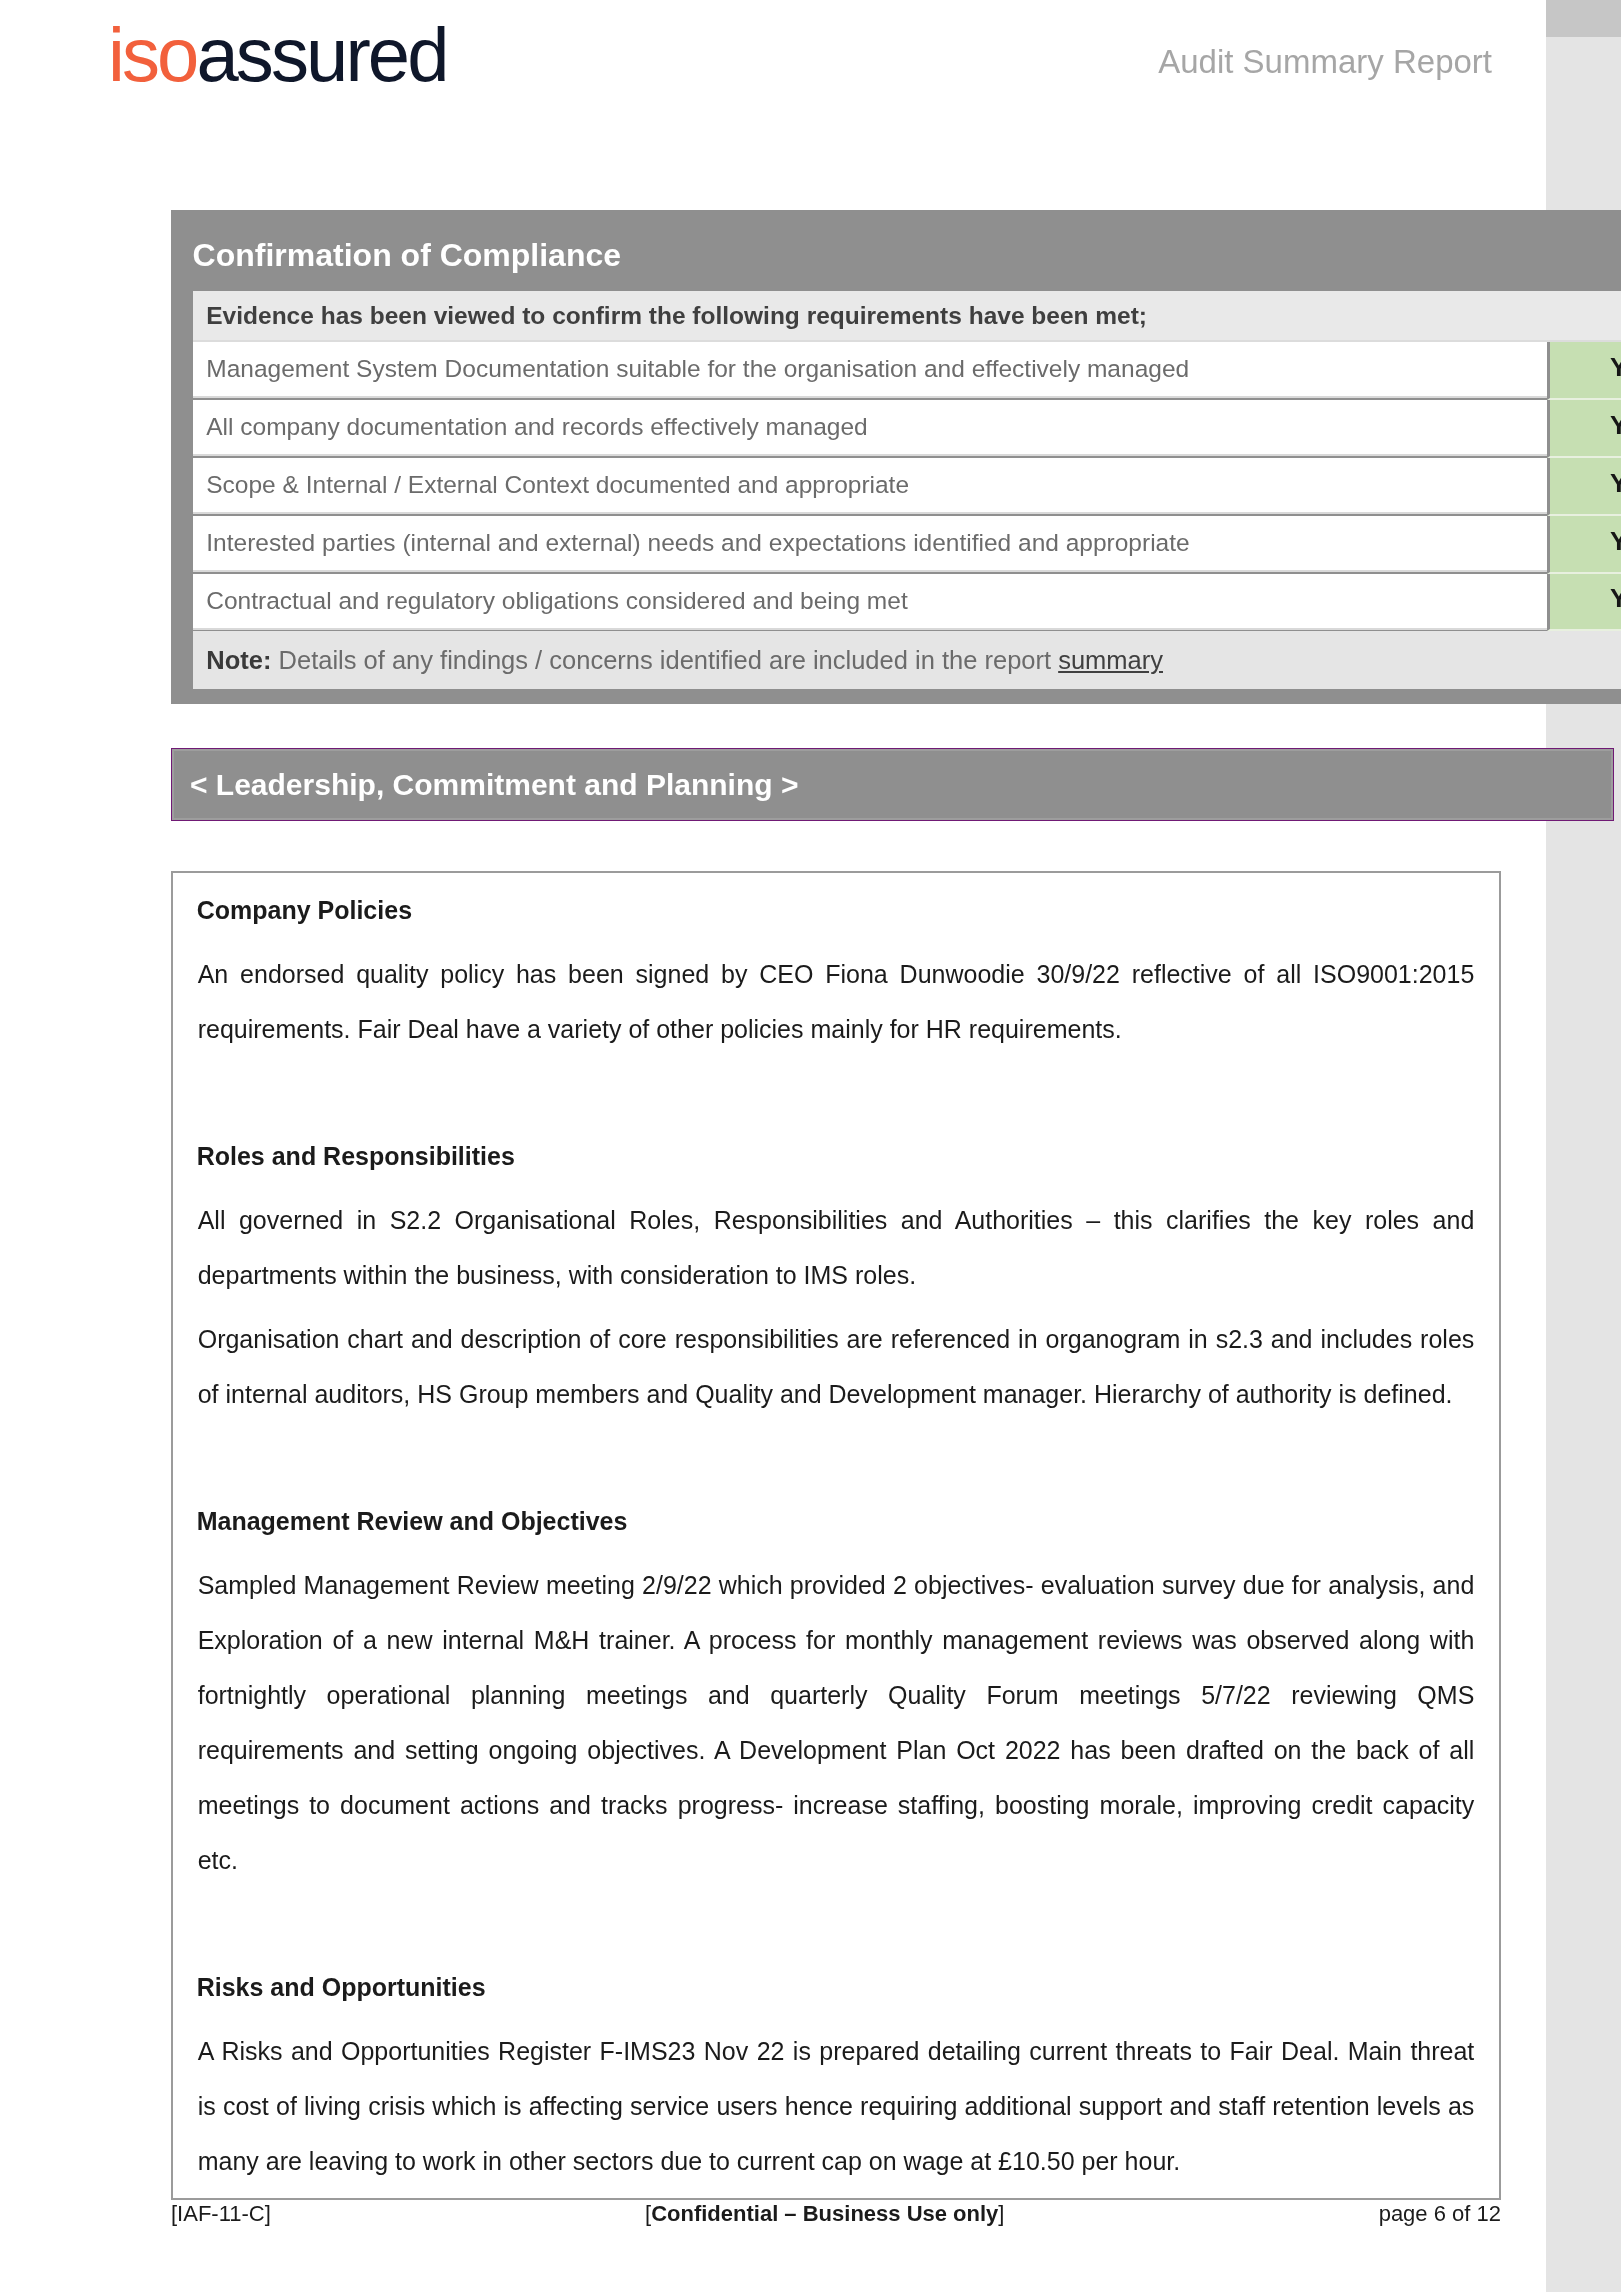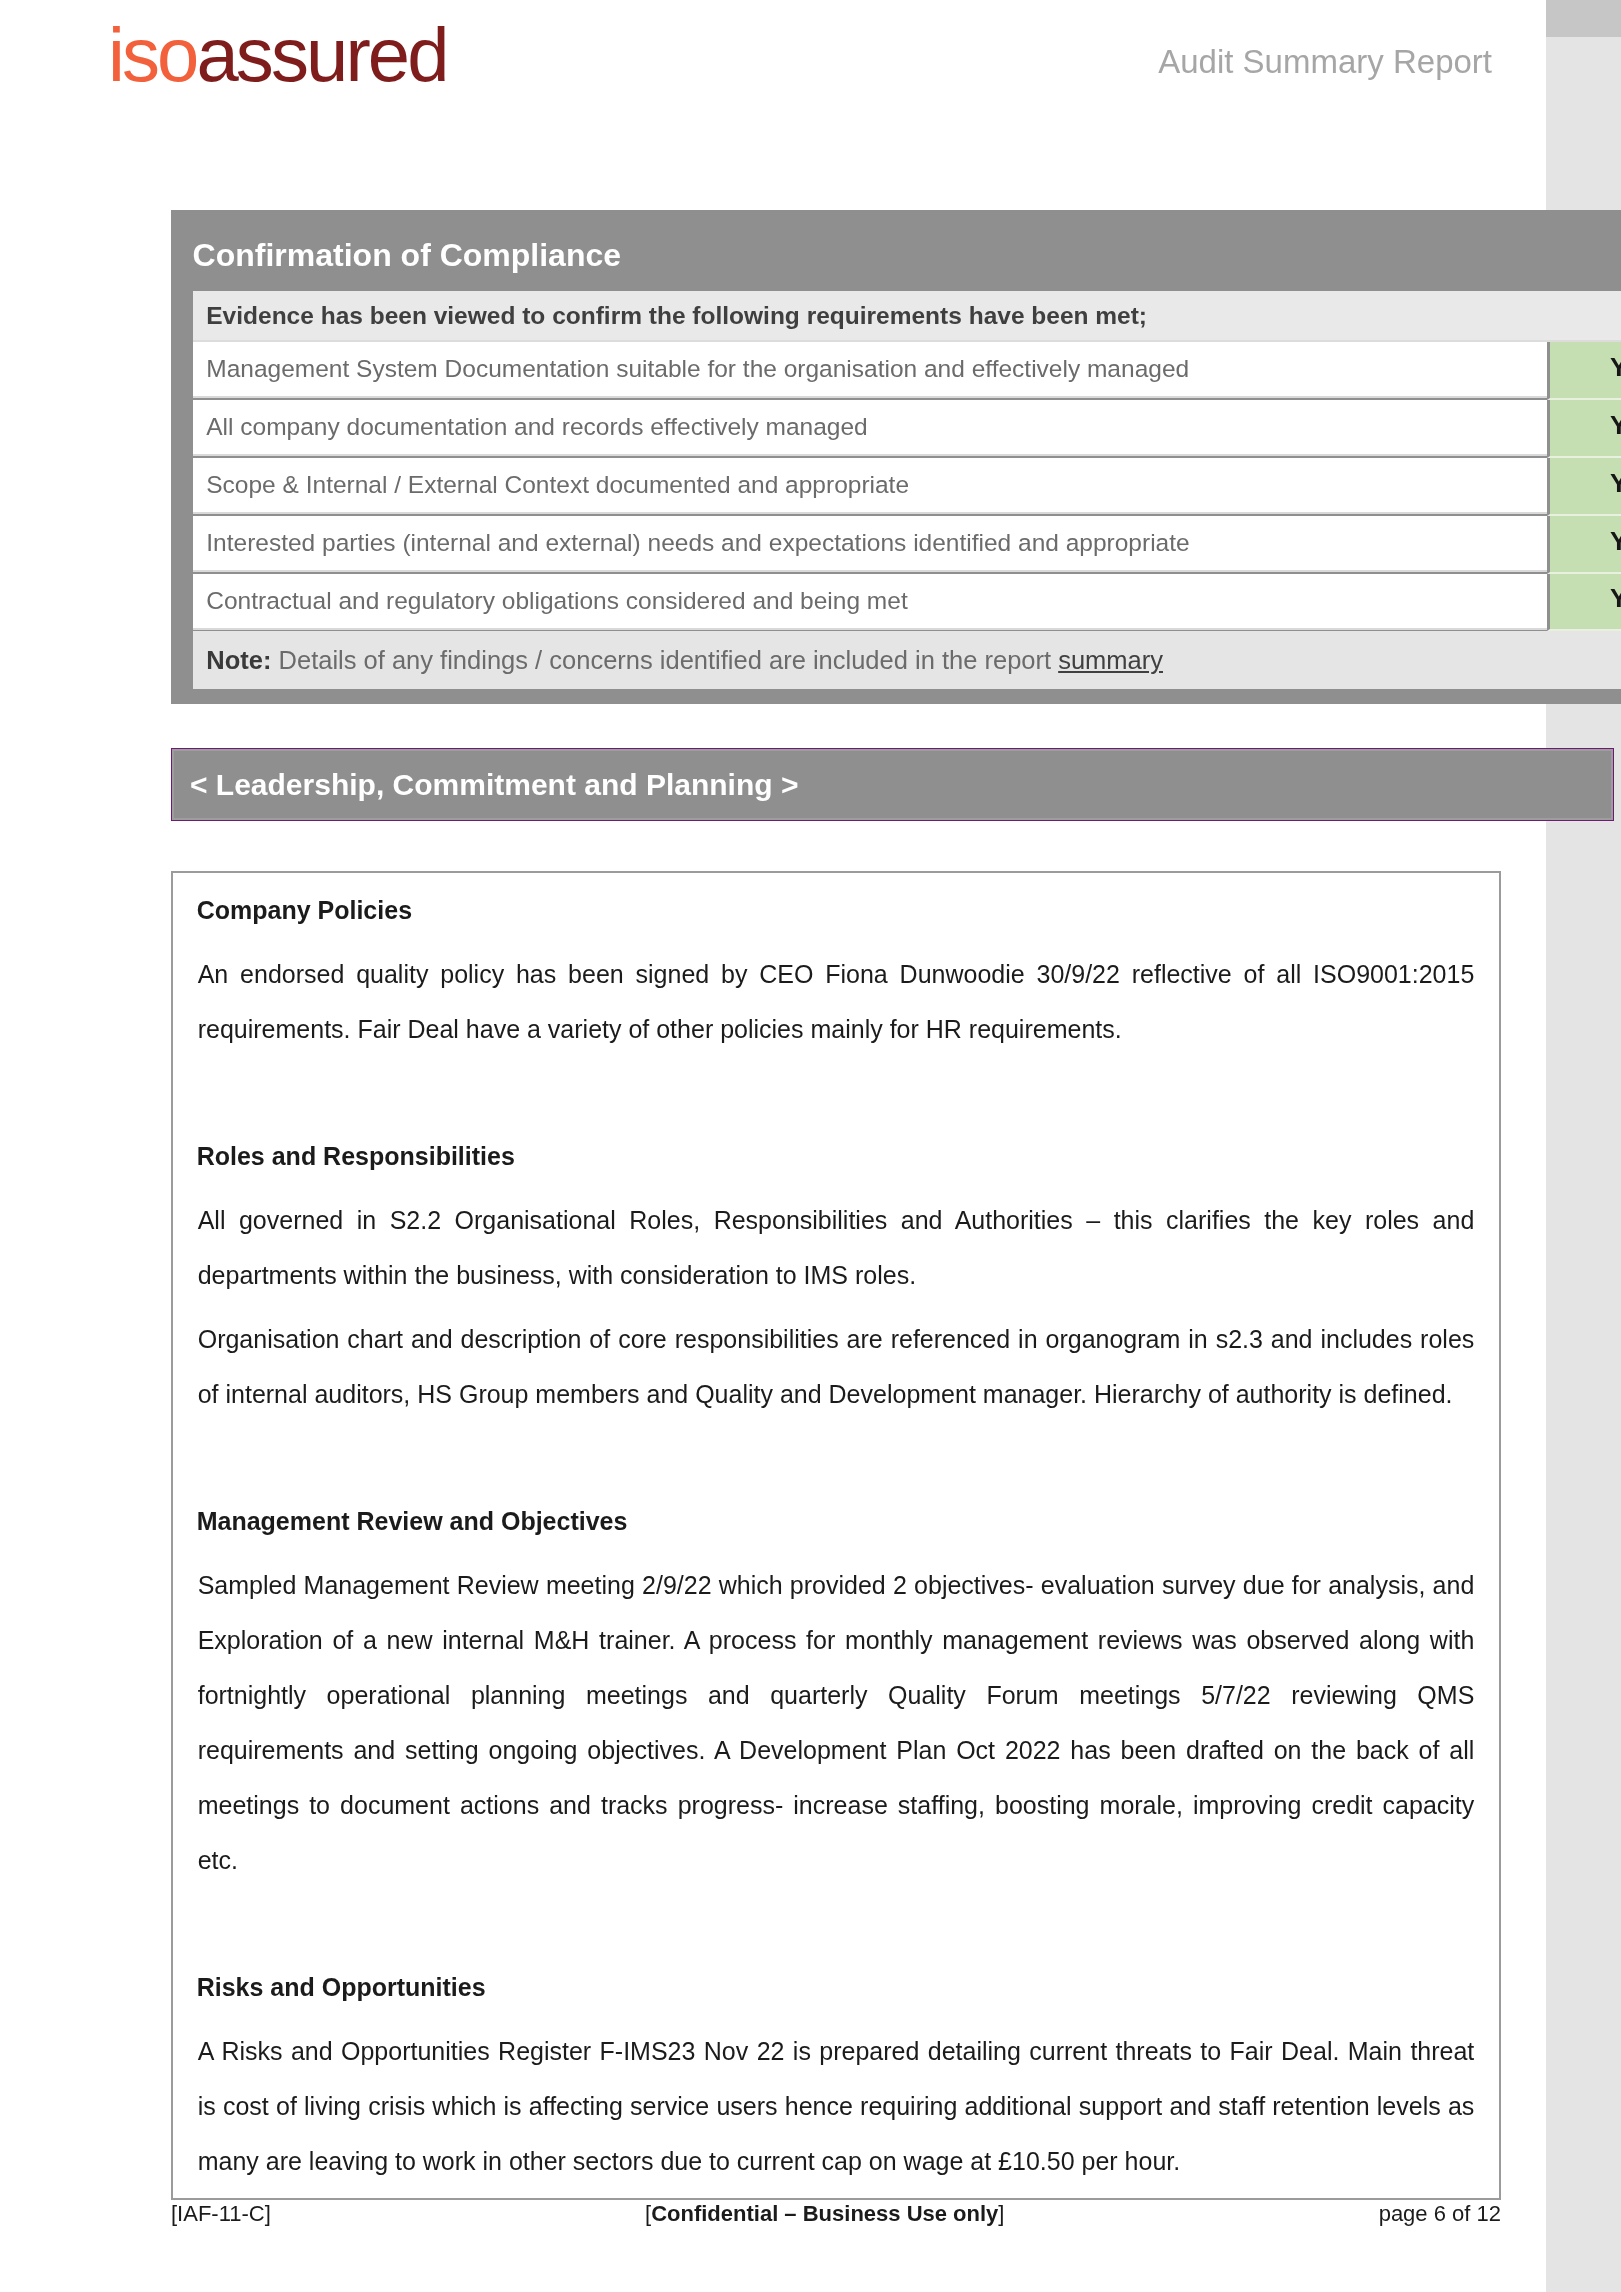--- a/index.html
+++ b/index.html
@@ -7,21 +7,21 @@
     width:1621px;height:2293px;position:relative;overflow:hidden;
     background:#ffffff;font-family:"Liberation Sans",sans-serif;color:#1b1b1b;
   }
   
   .edge-strip{position:absolute;top:0;right:0;width:75px;height:2293px;background:#e4e4e4;}
   .edge-strip-top{position:absolute;top:0;right:0;width:75px;height:37px;background:#c6c6c6;}
 
   
   .logo{position:absolute;left:61px;top:13.7px;font-size:76px;letter-spacing:-2.9px;line-height:82px;font-weight:400;}
   .logo .iso{color:#f2603c;margin-left:47px;}
-  .logo .assured{color:#7f1d1d;}
+  .logo .assured{color:#0f172a;}
   .report-title{position:absolute;top:43px;right:129px;font-size:33px;color:#a6a6a6;}
 
   
   .comp-box{
     position:absolute;left:171px;top:200px;width:1564px;box-sizing:border-box;
     background:#8f8f8f;padding:0 19.6px 14.7px 21.6px;margin-top:10px;
   }
   .comp-title{height:81px;line-height:90px;color:#ffffff;font-weight:bold;font-size:32px;}
   .comp-table{width:100%;}
   .comp-thead{

